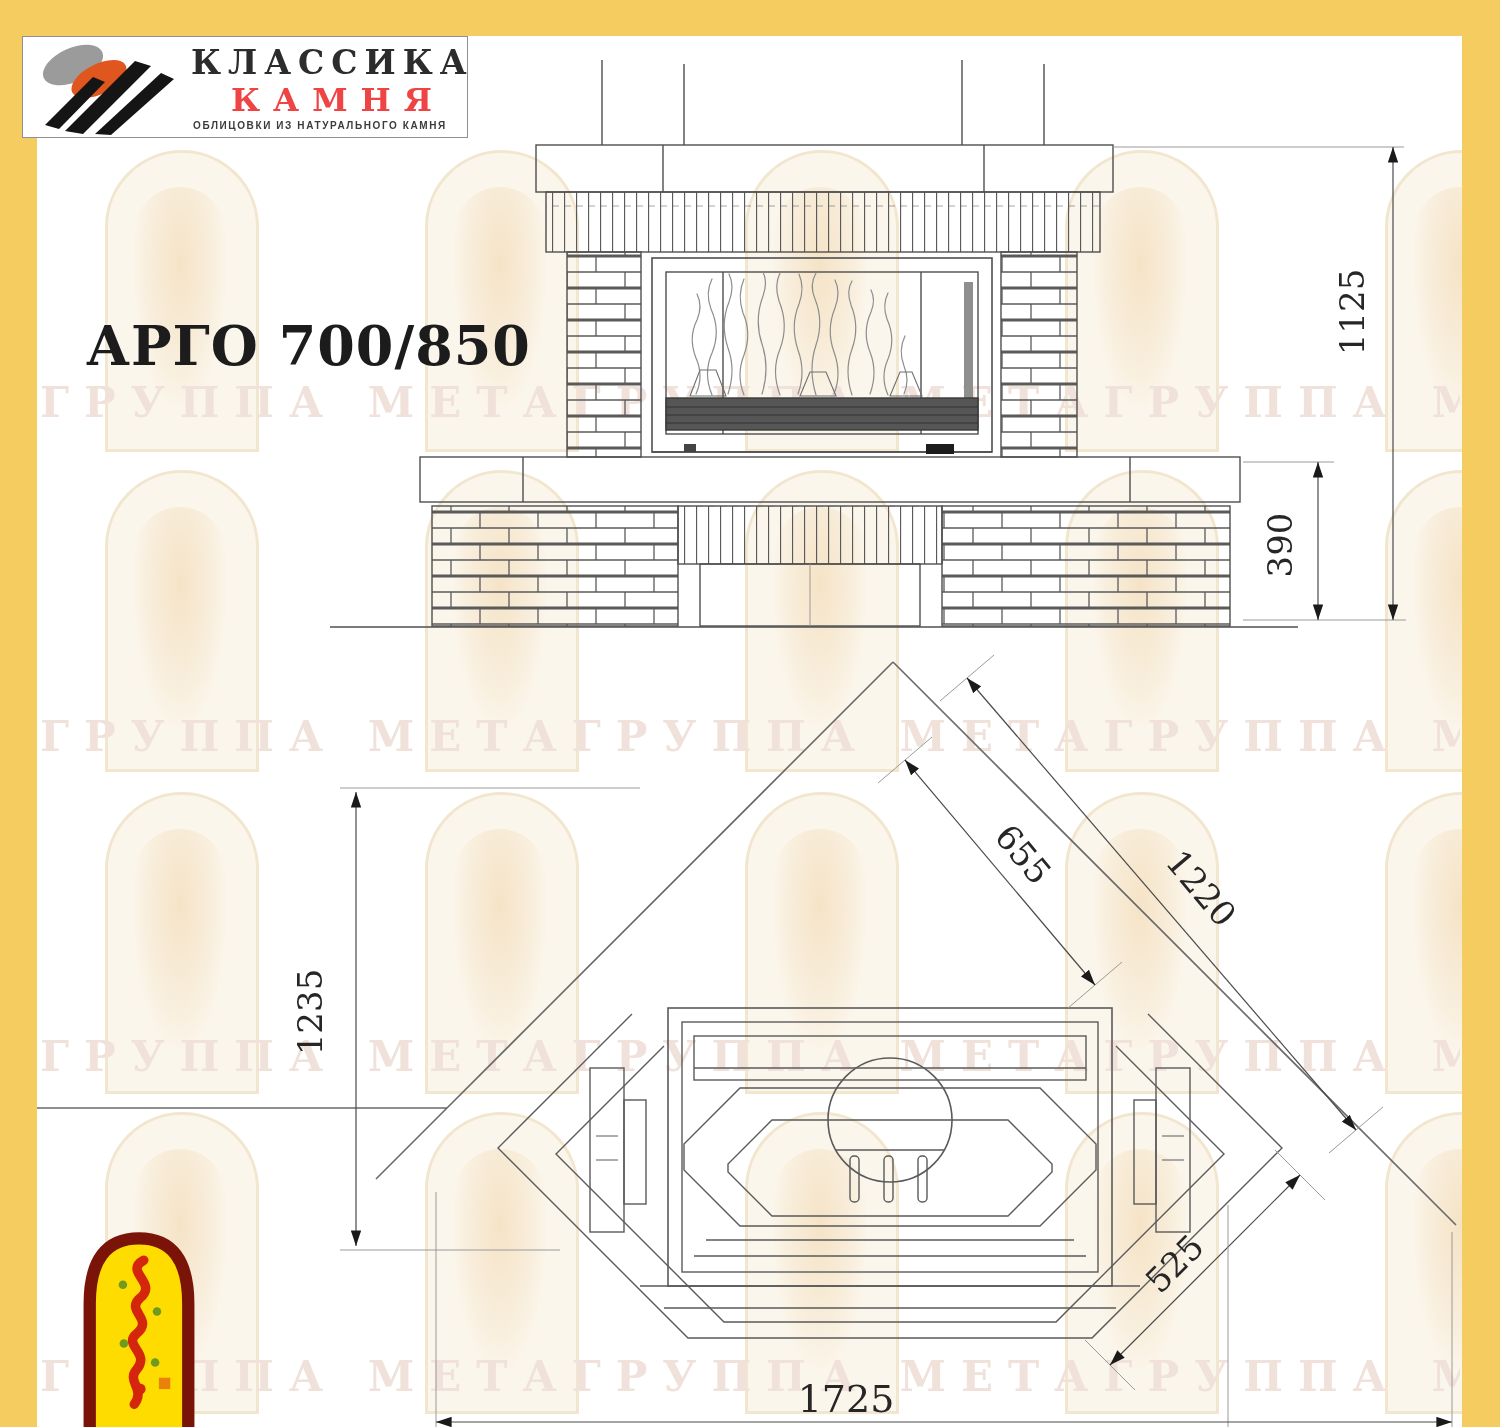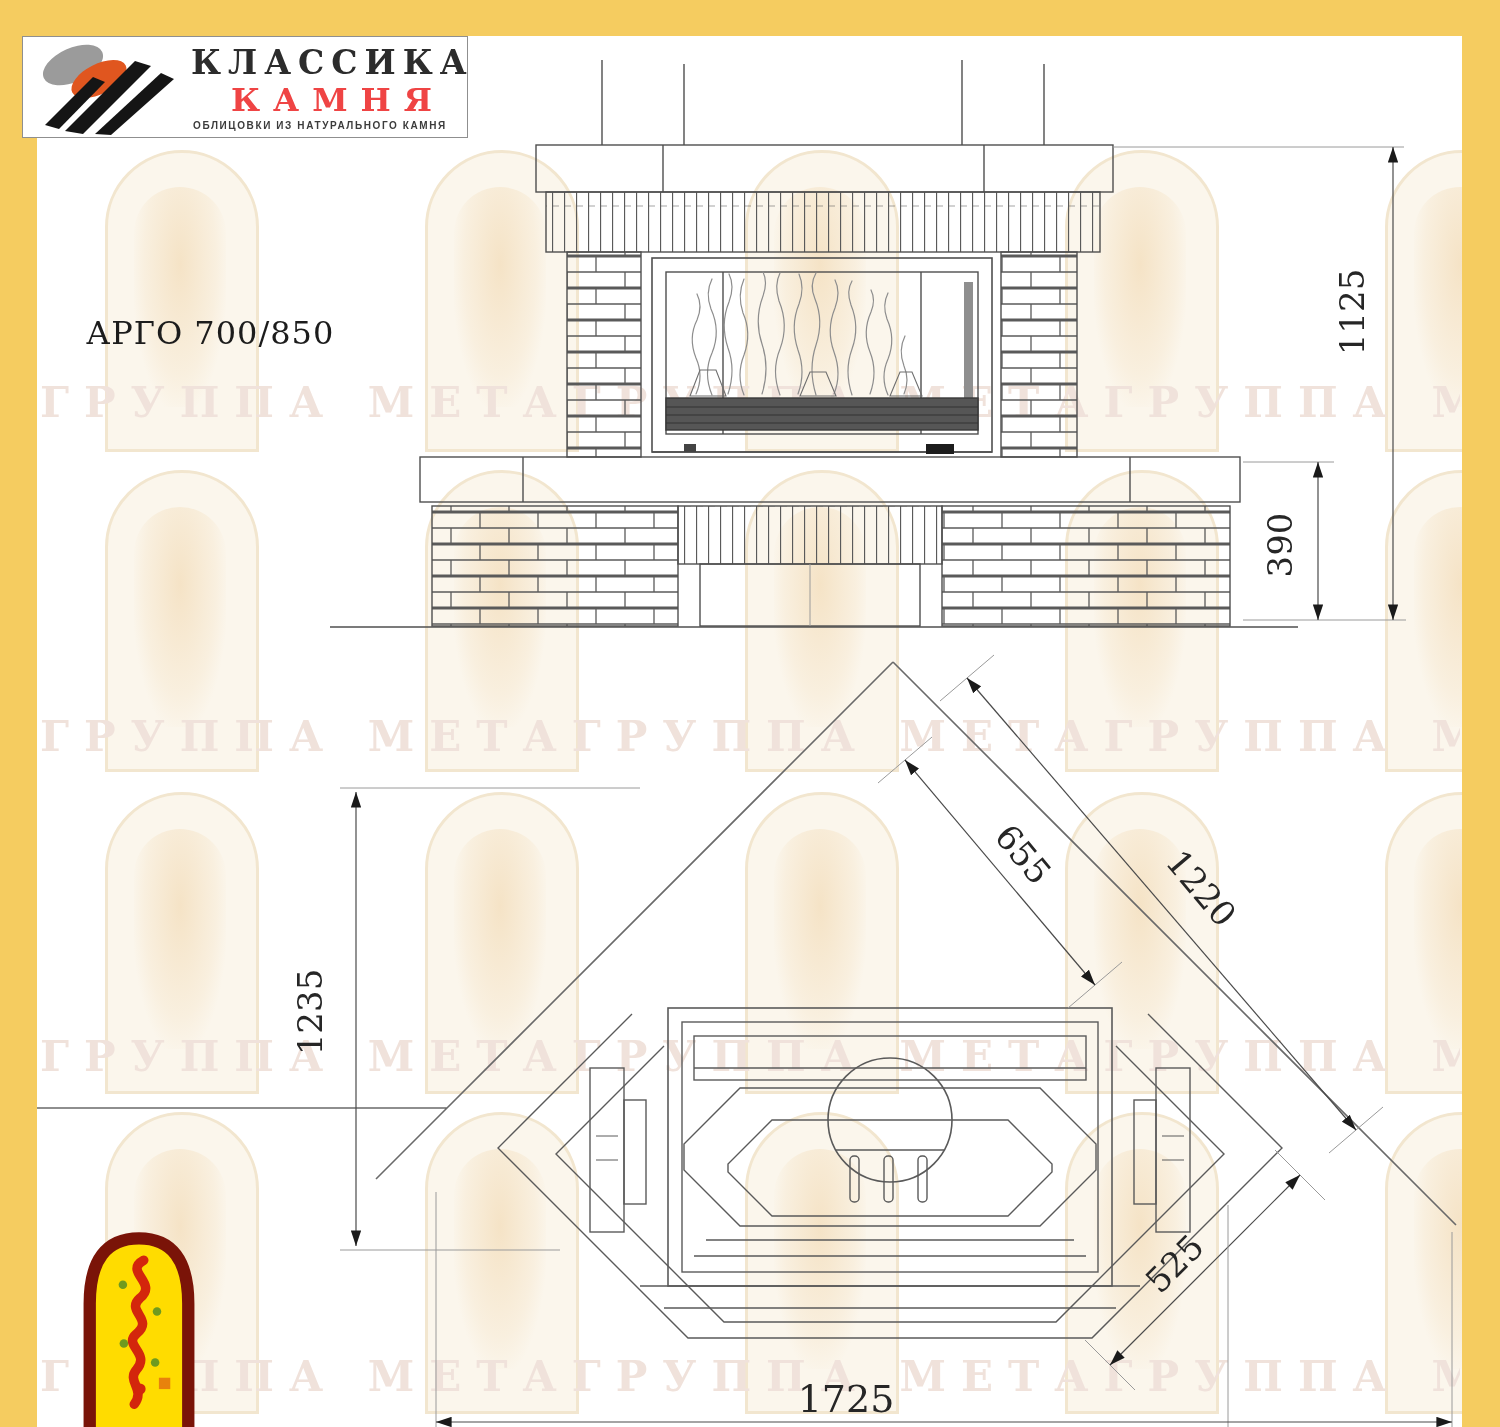--- a/index.html
+++ b/index.html
@@ -23,22 +23,22 @@
   .brand-box{position:absolute;left:22px;top:36px;width:444px;height:100px;background:#ffffff;
         border:1px solid #8f8f8f;z-index:7;text-align:center;}
   .brand-art{position:absolute;left:8px;top:2px;}
   .brand-line1{position:absolute;left:168px;top:6px;font-family:"DejaVu Serif",serif;font-weight:bold;
         font-size:33px;letter-spacing:7px;color:#2c2c2c;}
   .brand-line2{position:absolute;left:168px;top:44px;font-family:"DejaVu Serif",serif;font-weight:bold;
         font-size:32px;letter-spacing:13px;color:#ef4444;margin-left:40px;}
   .brand-tagline{position:absolute;left:170px;top:83px;font-family:"Liberation Sans",sans-serif;
         font-weight:bold;font-size:10px;letter-spacing:1.6px;color:#3c3c3c;}
   
-  .page-title{position:absolute;left:86px;top:314px;font-family:"DejaVu Serif",serif;font-weight:normal;
-        font-size:32px;letter-spacing:1px;color:#1c1c1c;z-index:7;}
+  .page-title{position:absolute;left:86px;top:314px;font-family:"DejaVu Serif",serif;font-weight:bold;
+        font-size:54px;letter-spacing:1px;color:#1c1c1c;z-index:7;}
   
   #drawing{position:absolute;left:0;top:0;z-index:4;}
   
   #emblem{position:absolute;left:78px;top:1228px;z-index:7;}
   text.dim{font-family:"DejaVu Serif",serif;font-size:34px;fill:#262626;}
   text.dim-big{font-family:"DejaVu Serif",serif;font-size:38px;fill:#262626;}
 </style>
 </head>
 <body>
 

